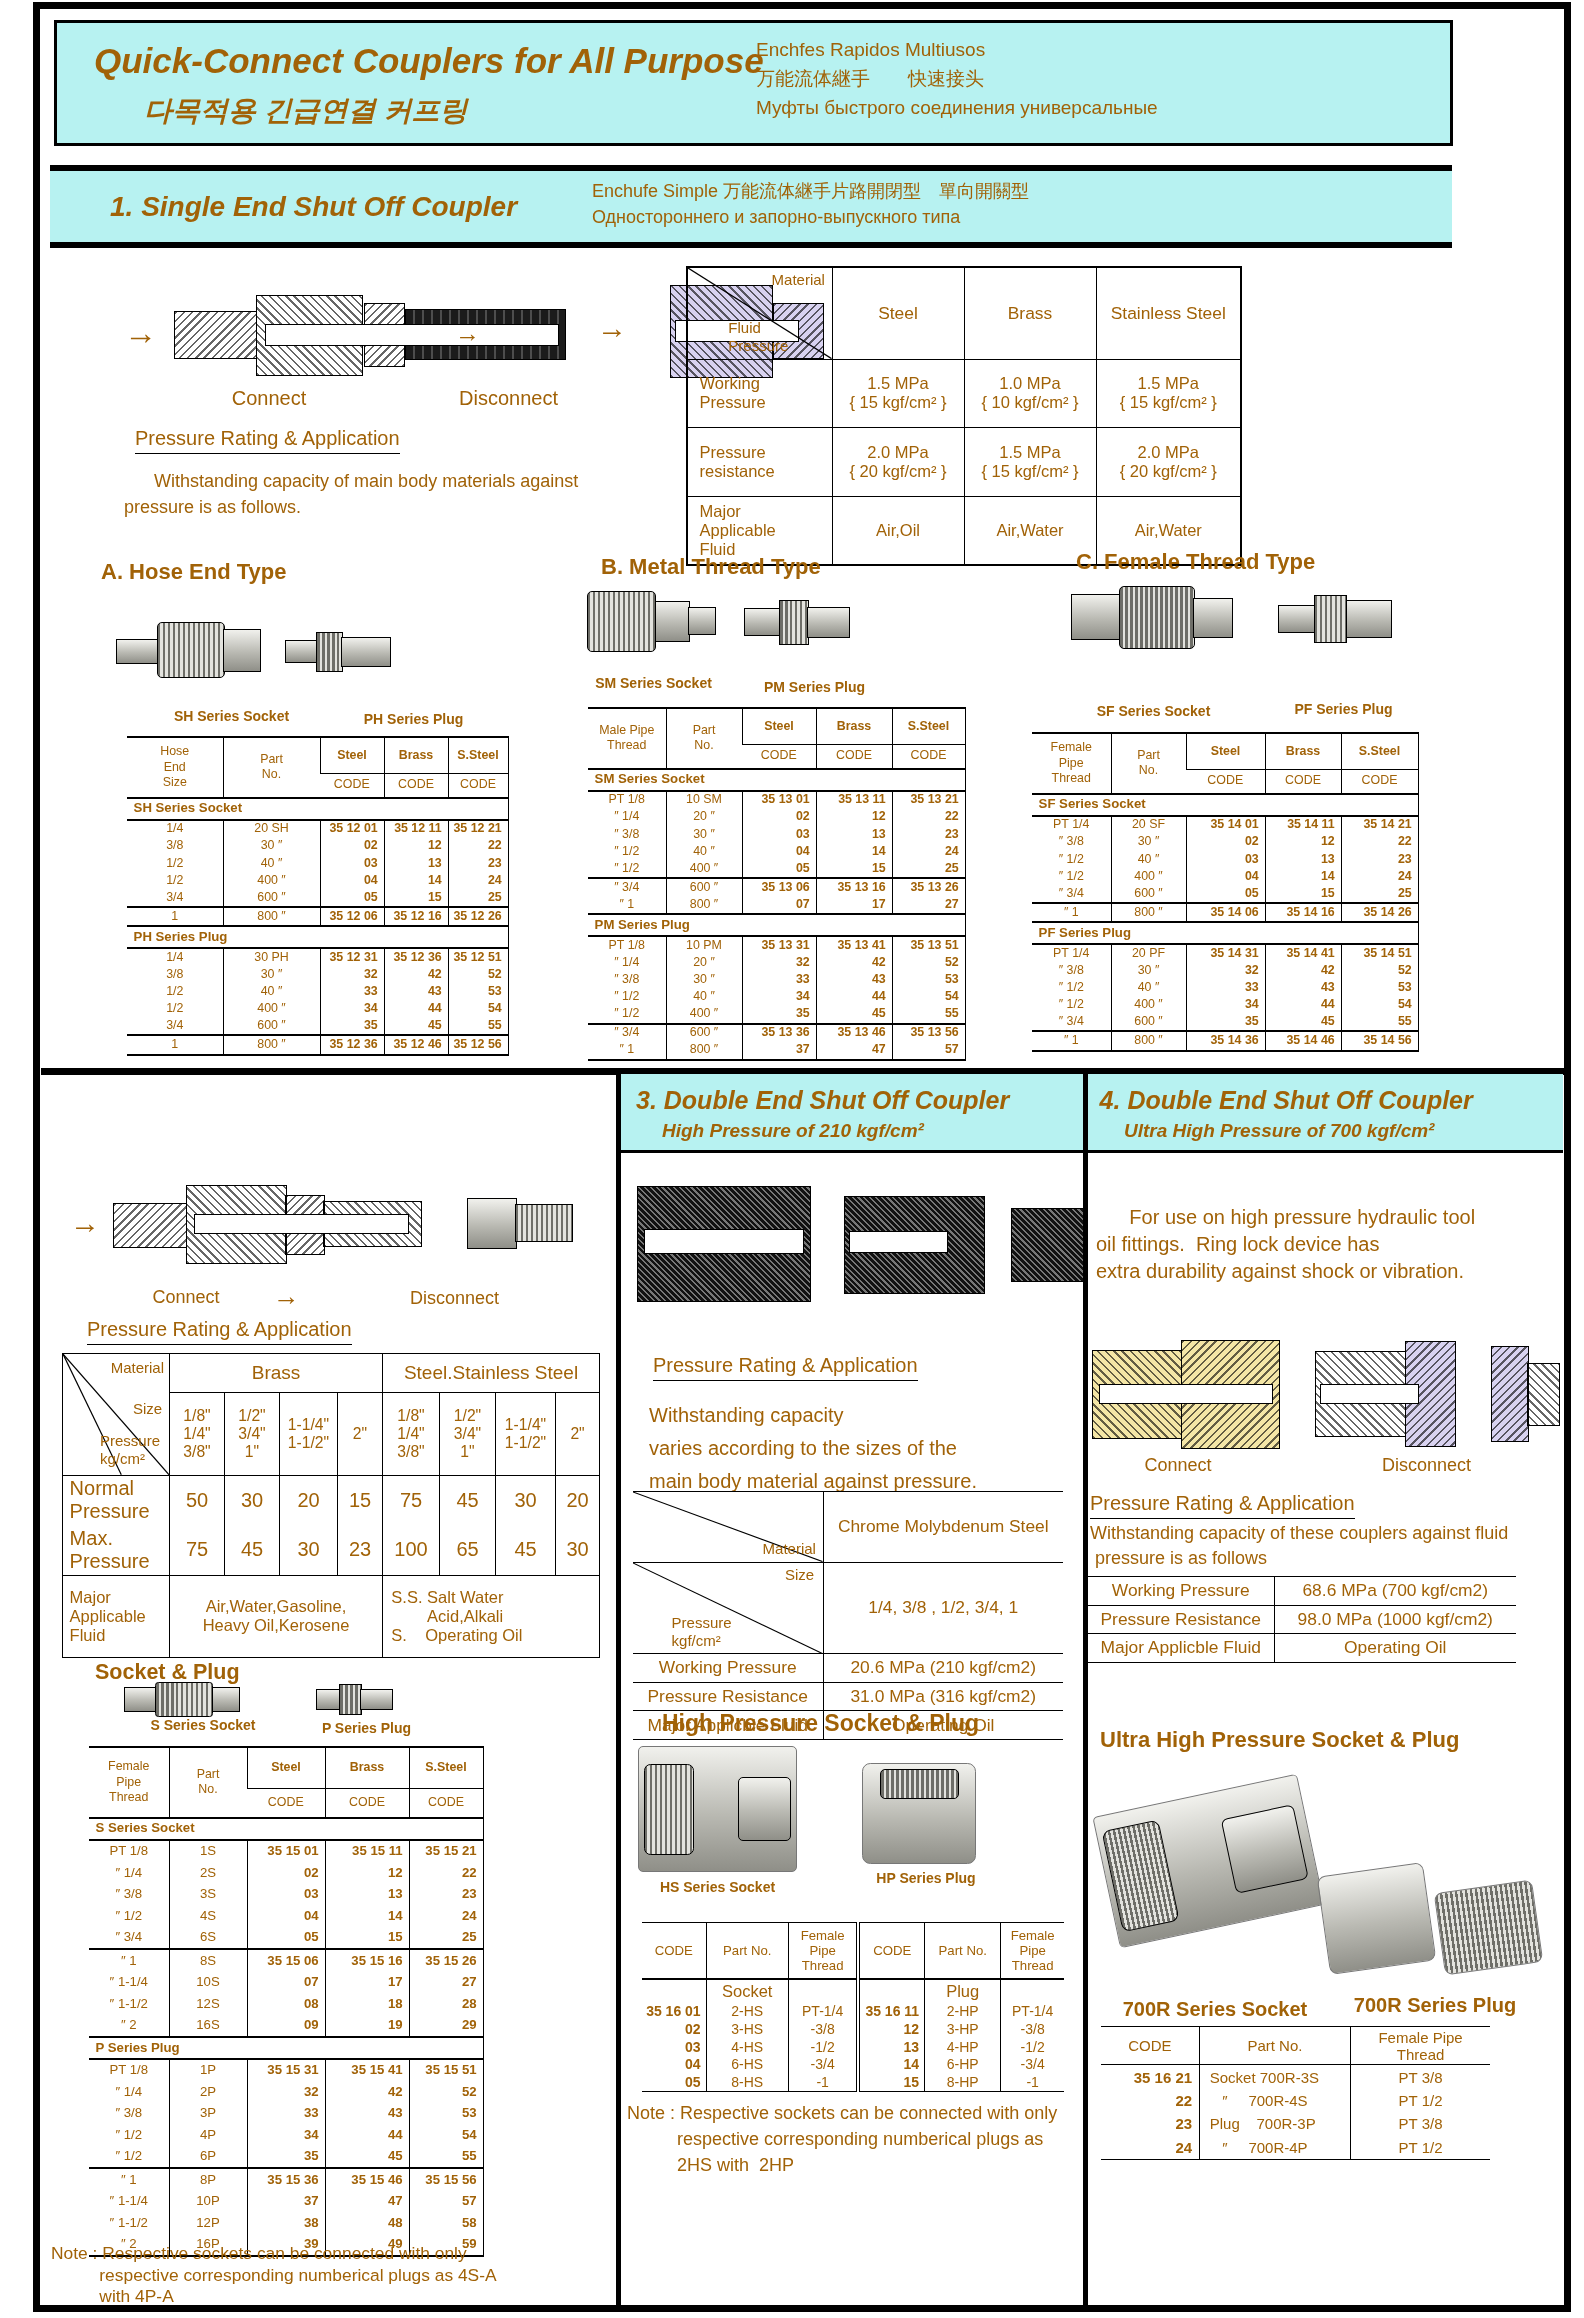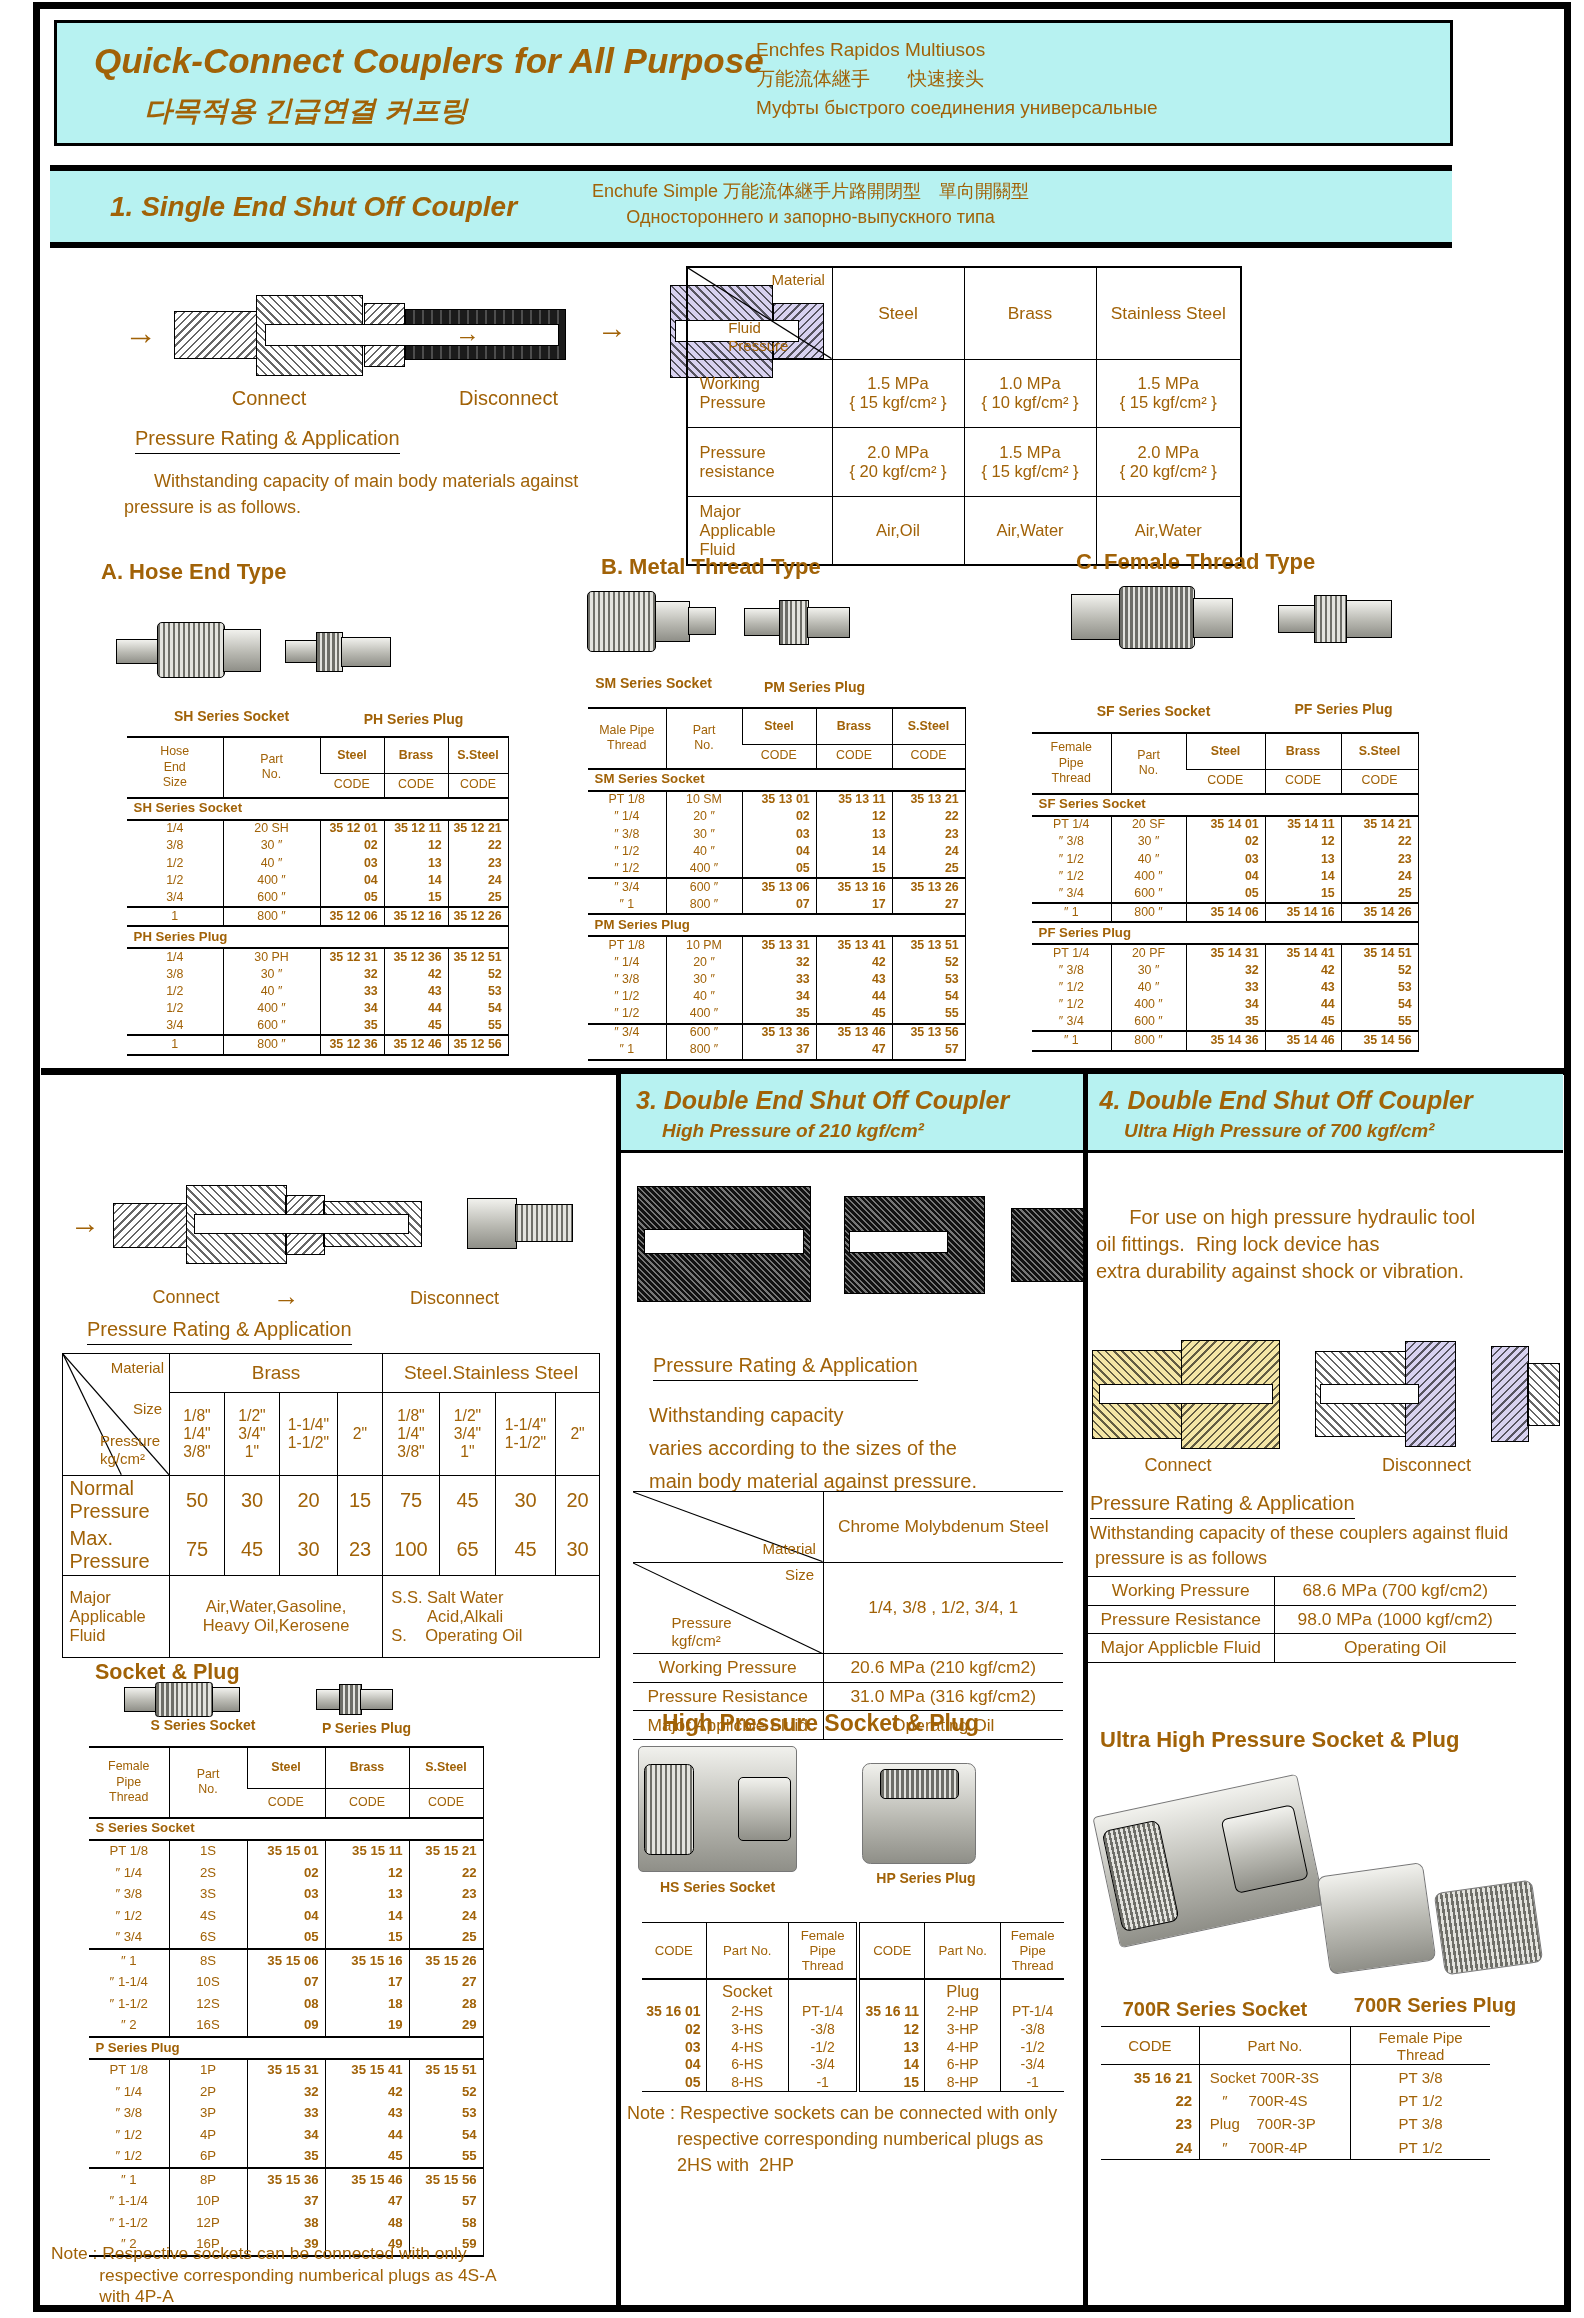--- a/index.html
+++ b/index.html
@@ -10,21 +10,21 @@
          border:7.4px solid #000;box-sizing:border-box;}
   .cyan{background:#b7f2f1;}
   
   .title-box{left:54px;top:20px;width:1399px;height:126px;border:3.3px solid #000;box-sizing:border-box;}
   .t-en{position:absolute;left:37px;top:18px;font-size:35px;font-weight:bold;font-style:italic;}
   .t-kr{position:absolute;left:87px;top:69px;font-size:28px;font-weight:bold;font-style:italic;}
   .t-side{position:absolute;left:699px;top:11.6px;font-size:19px;line-height:29px;}
   
   .band1{left:50px;top:165px;width:1402px;height:83px;border-top:6.6px solid #000;border-bottom:6.6px solid #000;box-sizing:border-box;}
   .band1-title{position:absolute;left:60px;top:20px;font-size:28px;font-weight:bold;font-style:italic;}
-  .band1-side{position:absolute;left:542px;top:6.6px;font-size:18px;line-height:26.5px;text-align:center;}
+  .band1-side{position:absolute;left:542px;top:6.6px;font-size:18px;line-height:26.5px;}
   .bandX{top:1074px;height:79px;border-bottom:3.3px solid #000;box-sizing:border-box;}
   .bx-title{position:absolute;font-size:25px;font-weight:bold;font-style:italic;white-space:nowrap;}
   .bx-sub{position:absolute;font-size:19px;font-weight:bold;font-style:italic;white-space:nowrap;}
   .hdiv{left:41px;top:1068px;width:1523px;height:6.6px;background:#000;}
   .vdiv{top:1068px;width:5px;height:1237px;background:#000;}
   
   .pra{font-size:20px;border-bottom:1.7px solid #000;padding-bottom:2.5px;white-space:nowrap;}
   .mlt{white-space:pre-line;font-size:18px;line-height:1.5;}
   .pre{white-space:pre;font-size:18px;line-height:1.45;}
   .subhead{font-size:22px;font-weight:bold;white-space:nowrap;margin-left:18px;}

